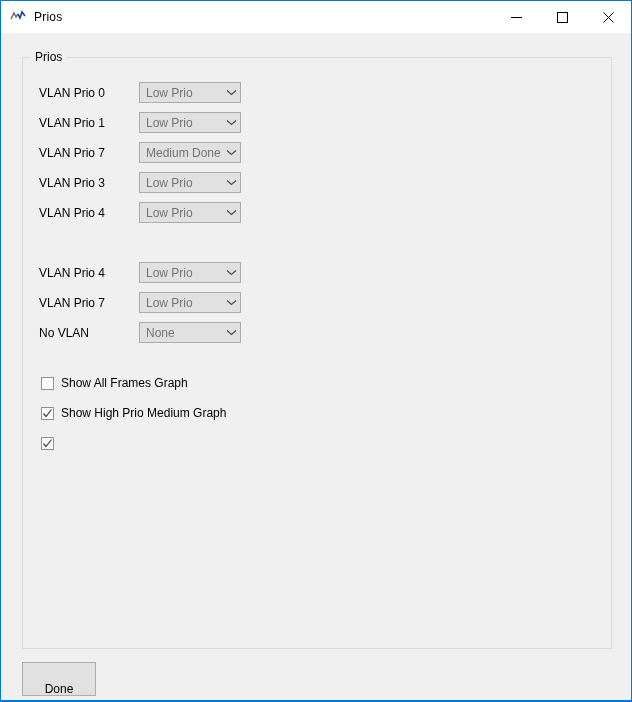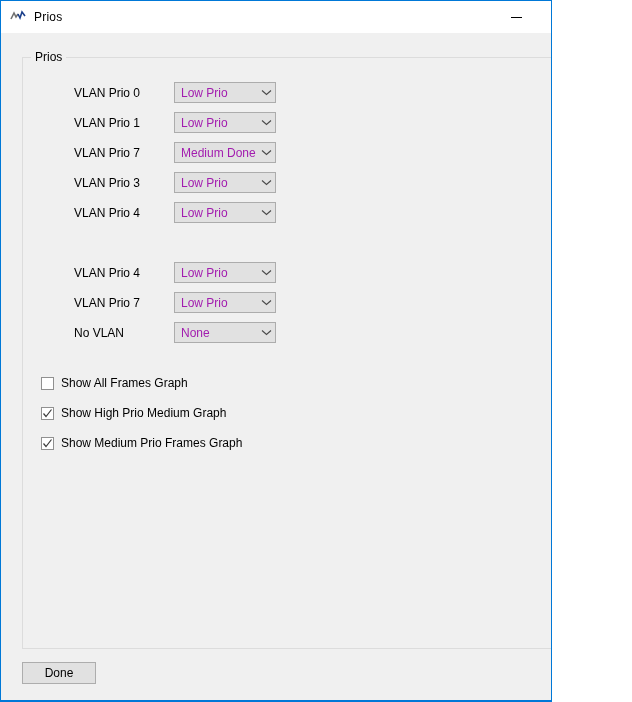--- a/index.html
+++ b/index.html
@@ -5,21 +5,21 @@
   html, body {
     margin: 0;
     padding: 0;
     background: #ffffff;
   }
   body {
     font-family: "Liberation Sans", sans-serif;
   }
   .window {
     position: relative;
-    width: 552px;
+    width: 632px;
     height: 702px;
     box-sizing: border-box;
     border: 1px solid #0078d7;
     border-bottom-width: 2px;
     background: #f0f0f0;
     overflow: hidden;
   }
   
   .titlebar {
     position: absolute;
@@ -91,33 +91,32 @@
     left: 38px;
     height: 21px;
     display: flex;
     align-items: center;
   }
   .row-label {
     width: 100px;
     font-size: 12px;
     color: #000000;
     flex: none;
-    margin-left: 35px;
   }
   .combobox {
     position: relative;
     width: 102px;
     height: 21px;
     box-sizing: border-box;
     background: #e1e1e1;
     border: 1px solid #acacac;
     display: flex;
     align-items: center;
     font-size: 12px;
-    color: #a21caf;
+    color: #737373;
   }
   .combo-value {
     padding-left: 6px;
     flex: 1;
     white-space: nowrap;
     overflow: hidden;
   }
   .combo-arrow {
     width: 18px;
     display: flex;
@@ -164,21 +163,21 @@
     left: 21px;
     top: 661px;
     width: 74px;
     height: 22px;
     box-sizing: border-box;
     background: #e1e1e1;
     border: 1px solid #adadad;
     font-family: "Liberation Sans", sans-serif;
     font-size: 12px;
     color: #000000;
-    padding: 0;
+    padding: 16px;
     text-align: center;
     line-height: 20px;
   }
 </style>
 </head>
 <body>
 
 <div class="window">
 
   <div class="titlebar">
@@ -321,19 +320,18 @@
     </span>
     <span class="checkrow-label">Show High Prio Medium Graph</span>
   </div>
 
   <div class="checkrow" style="top:434px">
     <span class="checkbox">
       <svg width="11" height="11" viewBox="0 0 11 11">
         <polyline points="1.5,5.5 4,8.5 9.5,1.5" fill="none" stroke="#3c3c3c" stroke-width="1.2"></polyline>
       </svg>
     </span>
-    <span class="checkrow-label">Show Medium Prio Frames Graph</span>
   </div>
 
 
   <button class="done-btn">Done</button>
 
 </div>
 
 </body></html>

